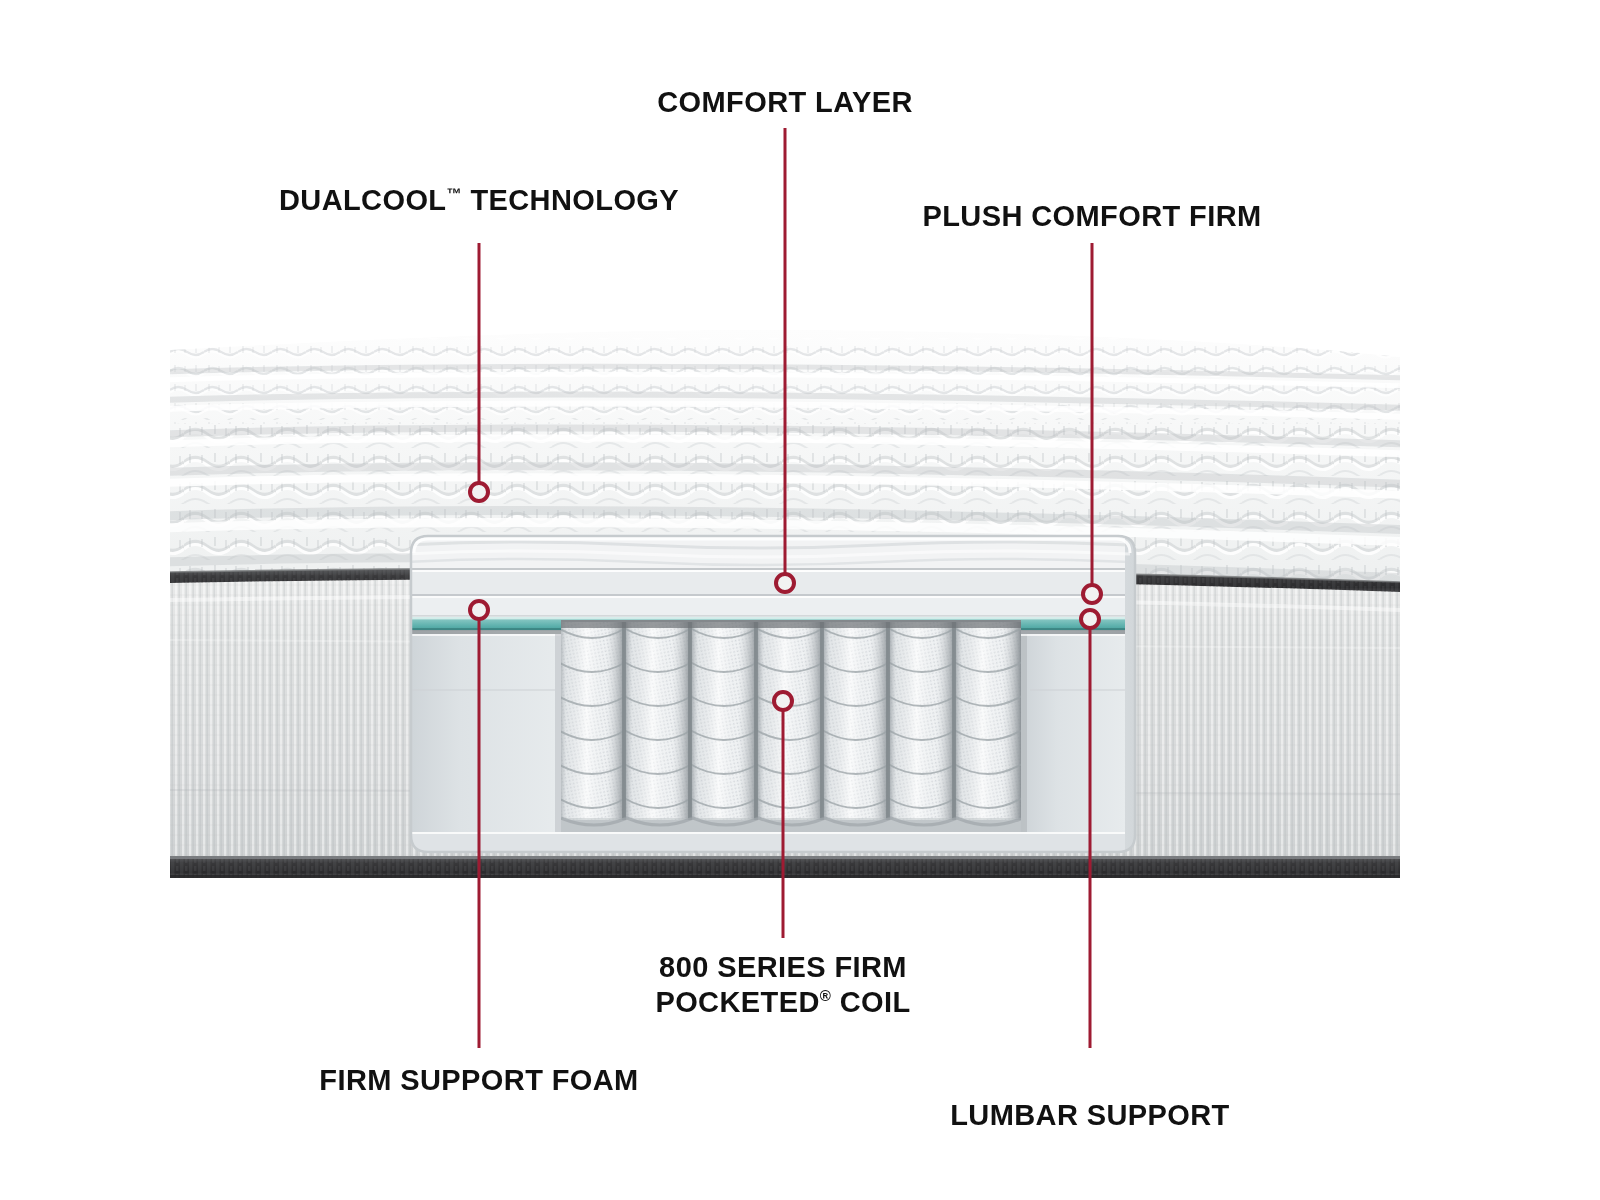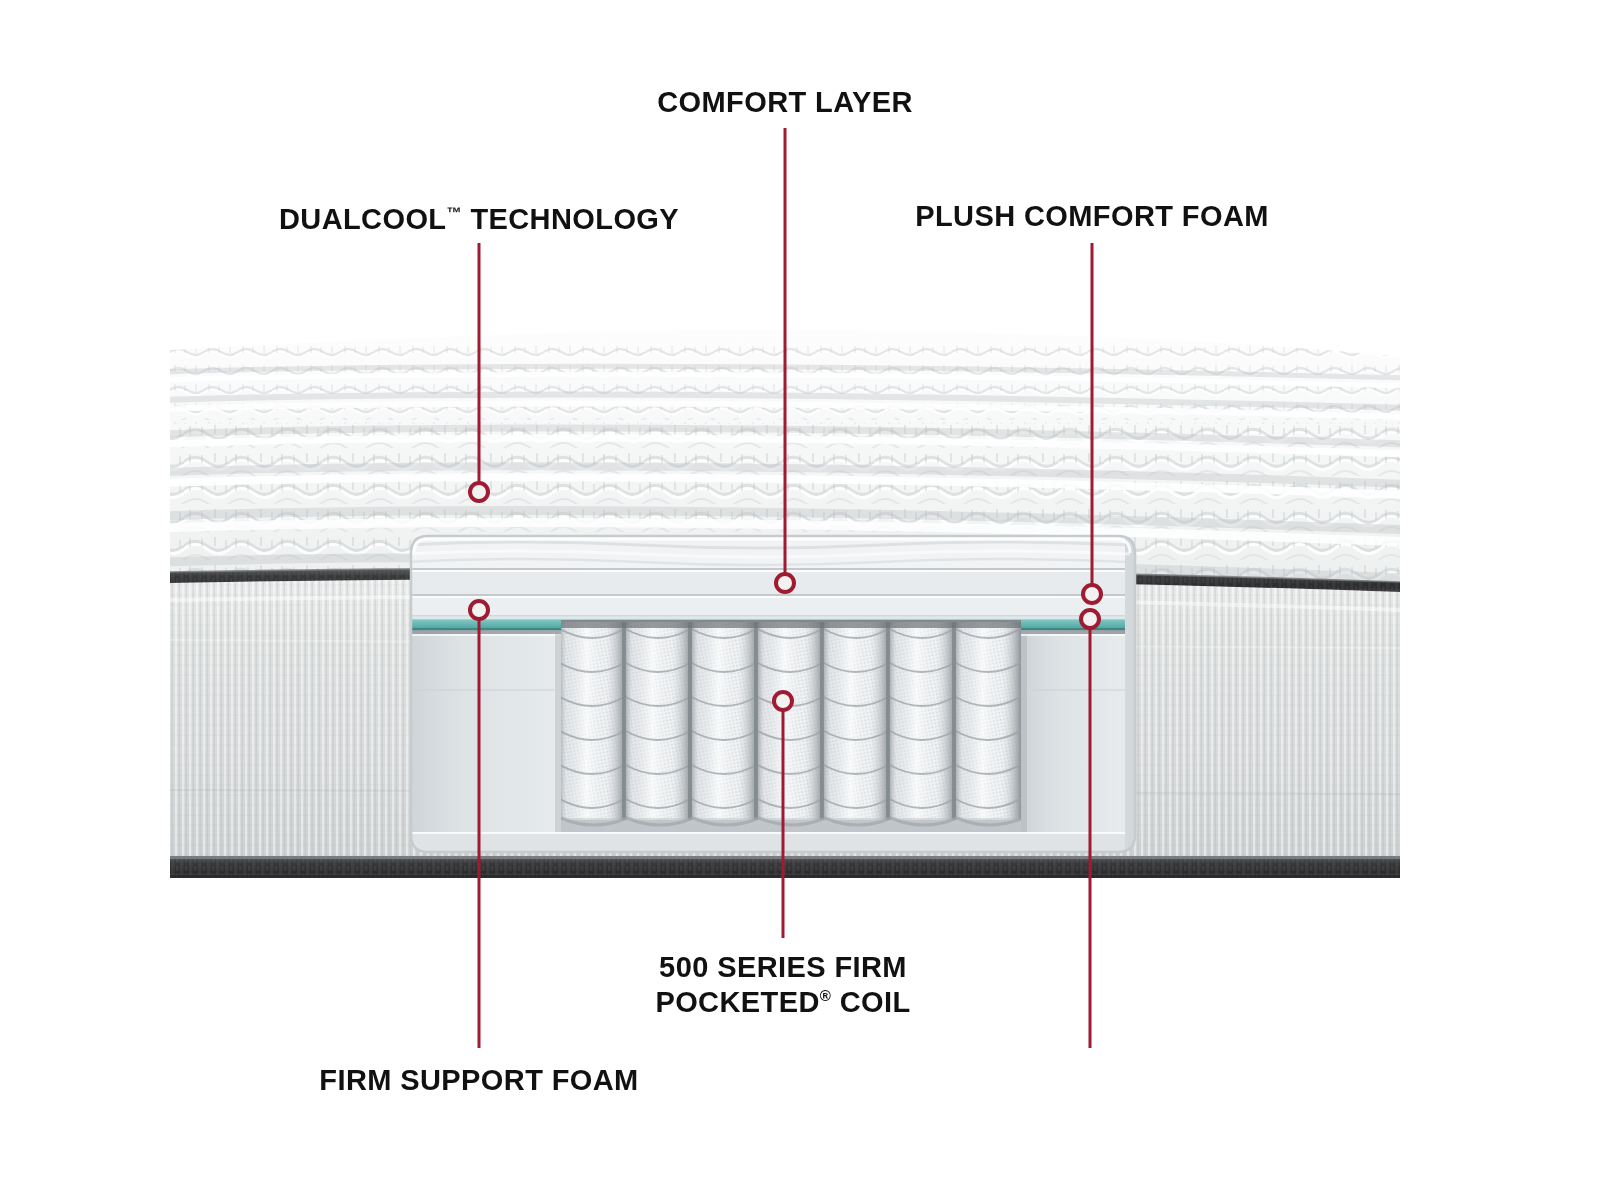--- a/index.html
+++ b/index.html
@@ -368,23 +368,23 @@
         </g>
         <g>
           <line x1="1090" x2="1090" y1="619" y2="1048" stroke="#9E1B32" stroke-width="3"></line>
           <circle cx="1090" cy="619" r="9" fill="#f2f2f2" stroke="#9E1B32" stroke-width="4"></circle>
         </g>
       </g>
   </svg>
 
   <div class="label" style="left:785px; top:85px;">COMFORT LAYER</div>
 
-  <div class="label" style="left:479px; top:202px;">DUALCOOL<sup>™</sup> TECHNOLOGY</div>
-
-  <div class="label" style="left:1092px; top:199px;">PLUSH COMFORT FOAM</div>
+  <div class="label" style="left:479px; top:183px;">DUALCOOL<sup>™</sup> TECHNOLOGY</div>
+
+  <div class="label" style="left:1092px; top:199px;">PLUSH COMFORT FIRM</div>
 
   <div class="label" style="left:479px; top:1063px;">FIRM SUPPORT FOAM</div>
 
-  <div class="label" style="left:783px; top:950px;"><span>500 SERIES FIRM</span><br>POCKETED<sup>®</sup> COIL</div>
-
-  <div class="label" style="left:1090px; top:1063px;"><br></div>
+  <div class="label" style="left:783px; top:950px;"><span>800 SERIES FIRM</span><br>POCKETED<sup>®</sup> COIL</div>
+
+  <div class="label" style="left:1090px; top:1063px;"><br><span>LUMBAR SUPPORT</span></div>
 
 </div>
 
 </body></html>

